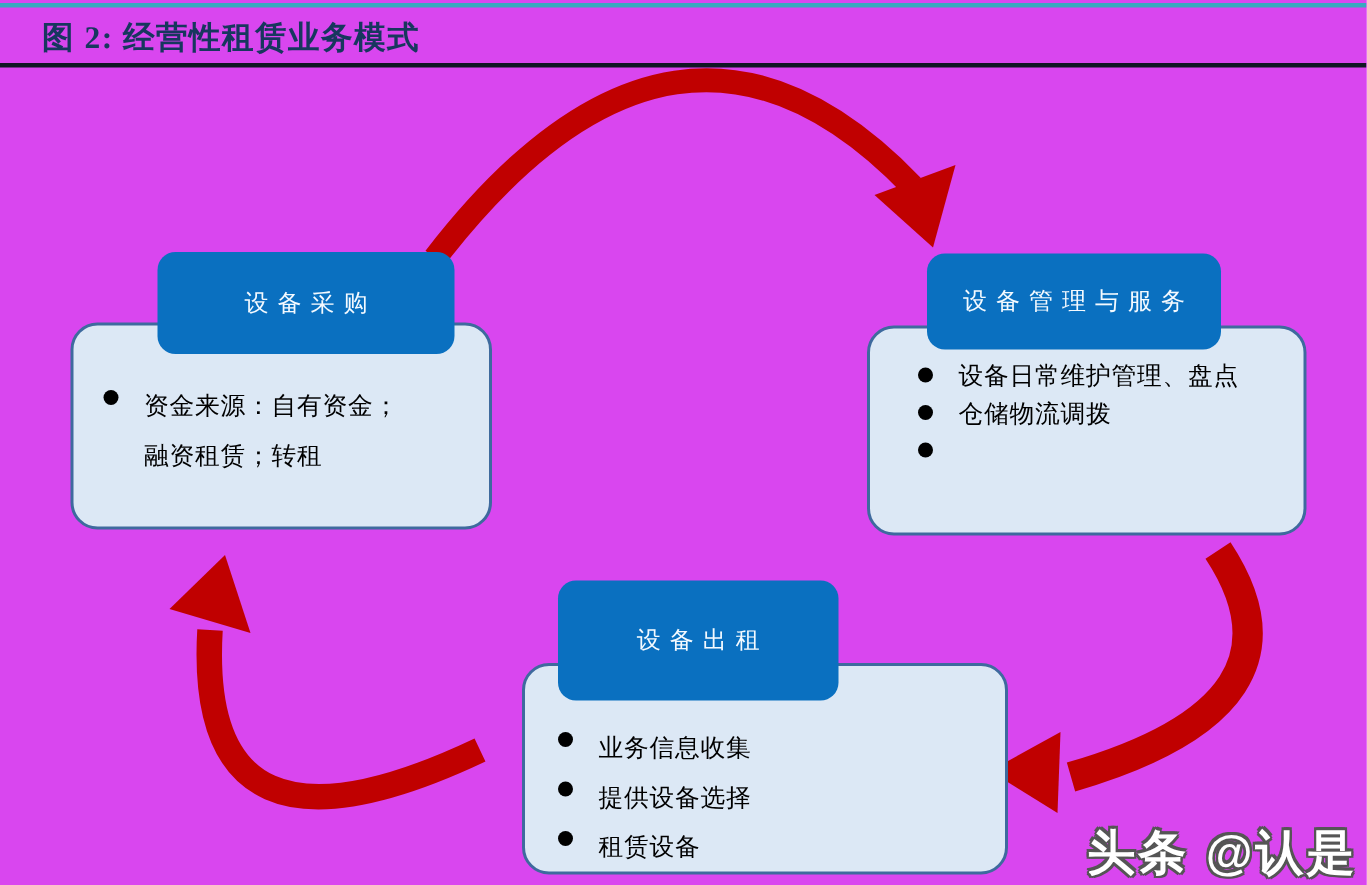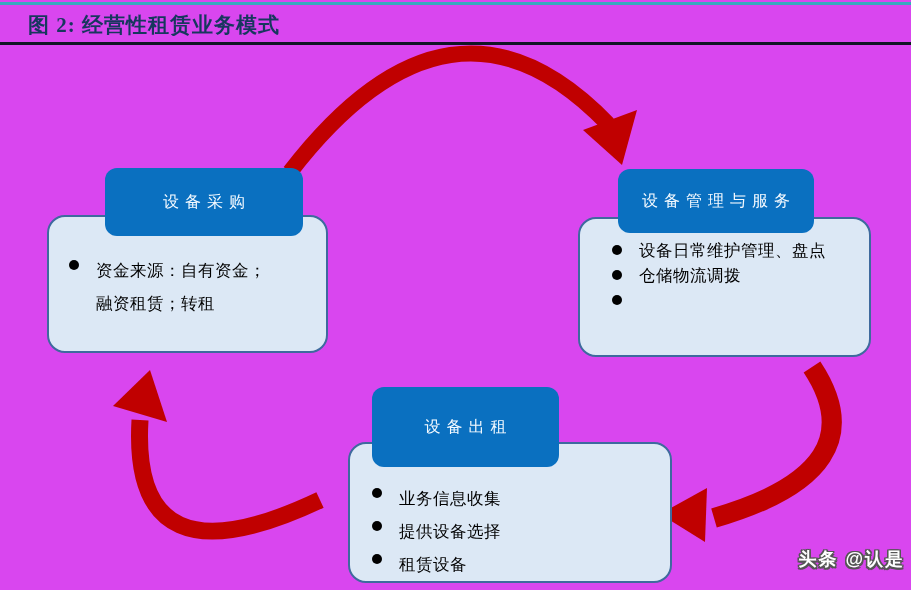--- a/index.html
+++ b/index.html
@@ -46,21 +46,21 @@
 
   .bullet{display:flex;align-items:flex-start;}
   .dot{flex:none;width:10px;height:10px;border-radius:50%;background:var(--bullet-black);
     margin-top:7px;margin-right:17px;}
   .bullet-text{font-size:16.5px;color:var(--bullet-black);letter-spacing:0.5px;
     white-space:pre-line;}
   .b1 .bullet-text,.b3 .bullet-text{line-height:33px;}
   .b1 .dot,.b3 .dot{margin-top:6px;}
   .b2 .bullet-text{line-height:25px;}
 
-  .watermark{position:absolute;right:6px;top:547px;font-size:18px;font-weight:700;
+  .watermark{position:absolute;right:6px;top:547px;font-size:32px;font-weight:700;
     letter-spacing:2px;color:#ffffff;font-family:"Liberation Sans","DejaVu Sans",sans-serif;
     text-shadow:
       -1.5px -1.5px 0 var(--watermark-outline), 1.5px -1.5px 0 var(--watermark-outline),
       -1.5px 1.5px 0 var(--watermark-outline), 1.5px 1.5px 0 var(--watermark-outline),
       0 -1.5px 0 var(--watermark-outline), 0 1.5px 0 var(--watermark-outline),
       -1.5px 0 0 var(--watermark-outline), 1.5px 0 0 var(--watermark-outline);}
 </style>
 </head>
 <body>
 

